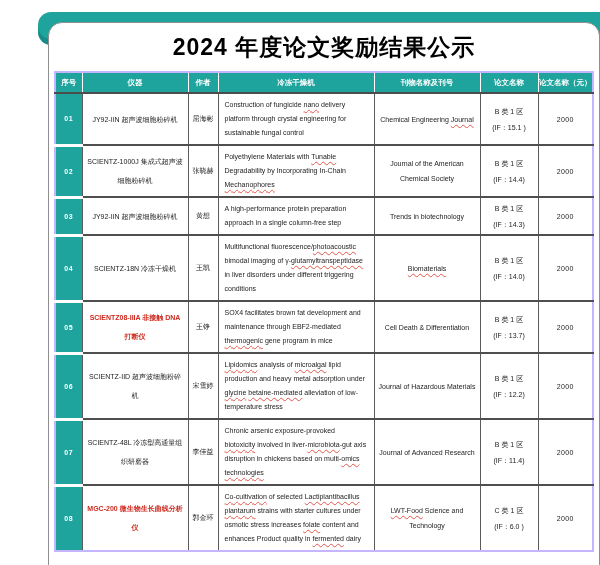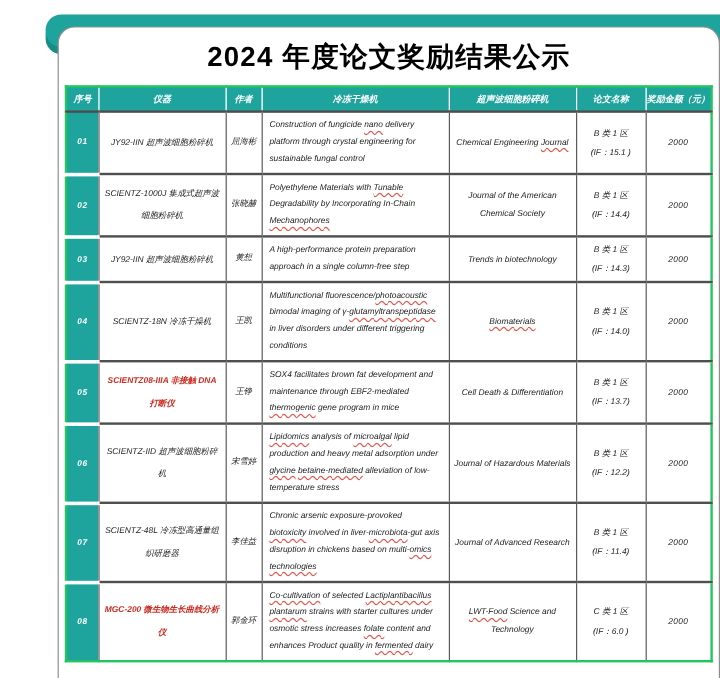--- a/index.html
+++ b/index.html
@@ -11,21 +11,21 @@
             background:var(--teal,#1FA49D); border-radius:13px;
             box-shadow: inset 0 -6px 0 rgba(0,60,58,.22); }
 
   .card { position:absolute; left:24px; top:22px; width:552px; height:640px;
           background:#fff; border:1px solid #8f8f8f; border-radius:14px; overflow:hidden; }
 
   .title { text-align:center; font-size:23px; font-weight:bold; color:#000;
            letter-spacing:1px; margin:9px 0 8px 0; }
 
   table { border-collapse:collapse; table-layout:fixed; width:538px; margin:0 auto;
-          border:2px solid #22c55e;font-style:italic; }
+          border:2px solid #c4b5fd; }
   col.c-no{width:27px} col.c-instr{width:106px} col.c-author{width:30px}
   col.c-paper{width:156px} col.c-journal{width:106px} col.c-cat{width:58px} col.c-amt{width:55px}
 
   th { background:var(--teal,#1FA49D); color:#fff; font-size:7.5px; font-weight:bold;
        height:21px; text-align:center; vertical-align:middle;
        border-left:1.5px solid #fff; border-right:1.5px solid #fff;
        border-top:1.5px solid #fff; border-bottom:2px solid #4d4d4d; }
 
   td { border:1px solid #5b5b5b; border-top:2px solid #4f4f4f;
        font-size:7px; color:#1c1c1c; text-align:center; vertical-align:middle;
@@ -64,23 +64,23 @@
           <col class="c-journal">
           <col class="c-cat">
           <col class="c-amt">
       </colgroup>
       <thead>
         <tr id="thead-row">
             <th>序号</th>
             <th>仪器</th>
             <th>作者</th>
             <th>冷冻干燥机</th>
-            <th>超声波细胞粉碎机</th>
+            <th>刊物名称及刊号</th>
             <th>论文名称</th>
-            <th>奖励金额（元）</th>
+            <th>论文名称（元）</th>
           </tr>
       </thead>
       <tbody id="tbody">
   <tr class="data-row">
     <td class="seq">01</td>
     <td class="instr">JY92-IIN 超声波细胞粉碎机</td>
     <td class="author">屈海彬</td>
     <td class="paper">Construction of fungicide <span class="sp">nano</span> delivery platform through crystal engineering for sustainable fungal control</td>
     <td class="journal">Chemical Engineering <span class="sp">Journal</span></td>
     <td class="cat">

